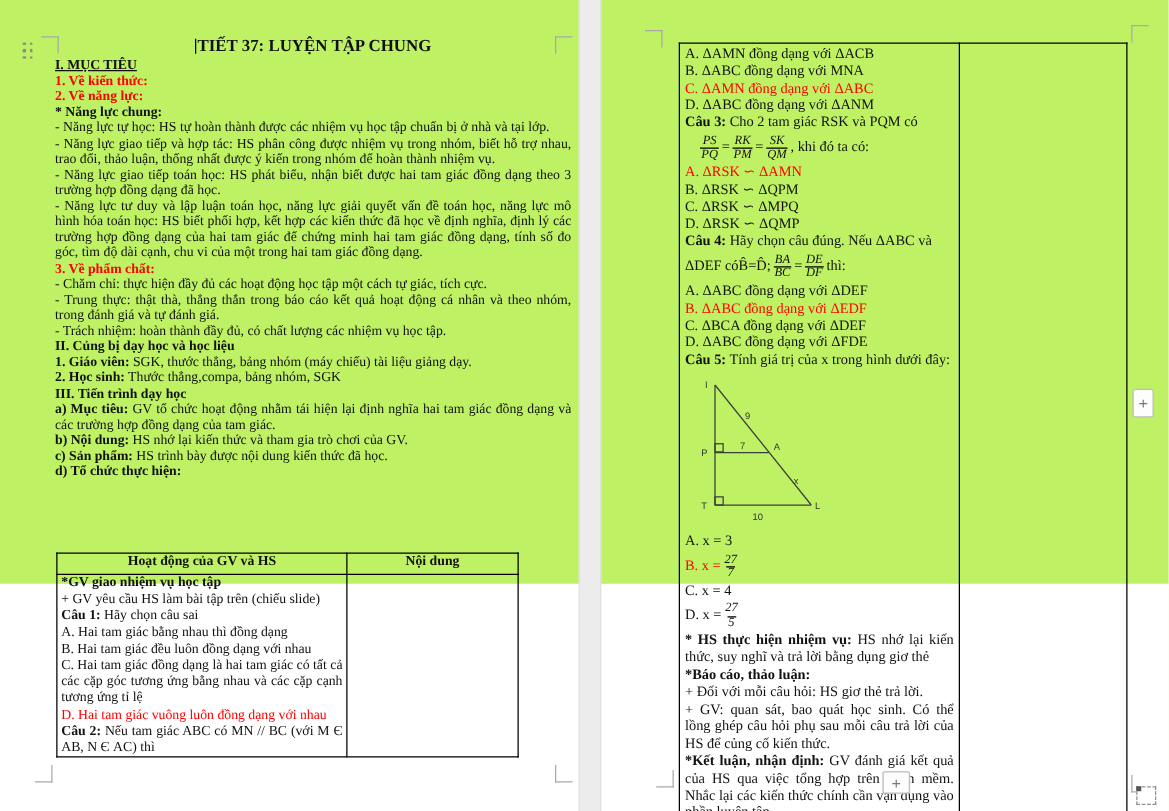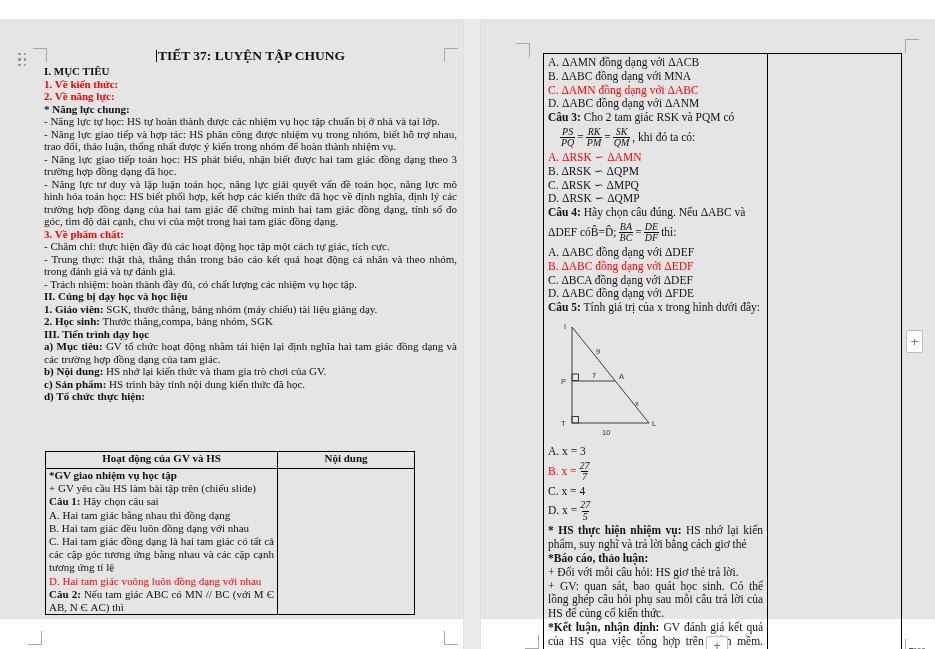--- a/index.html
+++ b/index.html
@@ -1,18 +1,18 @@
 <!DOCTYPE html>
 <html><head>
 <meta charset="utf-8">
 <style>
   html,body{margin:0;padding:0;background:#ffffff;}
   body{width:935px;height:649px;overflow:hidden;
        font-family:"Liberation Serif","DejaVu Serif",serif;color:#111;}
-  .app{position:relative;width:935px;height:600px;background:#e5e5e5;margin-top:19px;}
+  .app{position:relative;width:935px;height:467px;background:#bef264;}
 
   
   .strip{position:absolute;left:463px;top:0;width:16px;height:649px;
          background:#ececec;border-left:1px solid #e0e0e0;border-right:1px solid #e0e0e0;}
 
   
   .grip{position:absolute;left:17px;top:33px;width:10px;height:15px;
         display:grid;grid-template-columns:repeat(2,1fr);grid-template-rows:repeat(3,1fr);
         gap:1px;}
   .grip i{width:2.5px;height:2.5px;background:#8d8d8d;border-radius:50%;justify-self:center;align-self:center;}
@@ -28,24 +28,24 @@
   .p1txt{position:absolute;left:44px;top:28px;width:413px;height:414px;overflow:hidden;
          font-size:11px;line-height:12.5px;}
   .title{text-align:center;font-weight:bold;font-size:13.5px;line-height:17px;margin-bottom:1px;}
   .caret{display:inline-block;width:0;height:12px;border-left:1.5px solid #000;
          vertical-align:-2px;margin-right:1px;}
   .ln{min-height:12px;}
   .j{text-align:justify;}
   .sb{font-weight:bold;}
   .si{}
   .sr{color:#ff0000;}
-  .su{}
+  .su{text-decoration:underline;}
 
   table{border-collapse:collapse;table-layout:fixed;}
-  .t1{position:absolute;left:45px;top:432px;width:369px;font-size:11px;line-height:13.2px;}
+  .t1{position:absolute;left:45px;top:442px;width:369px;font-size:11px;line-height:13.2px;}
   .t1 th,.t1 td{border:1.5px solid #000;vertical-align:top;padding:0 3px;}
   .t1 th{font-weight:bold;text-align:center;height:16px;padding:0;}
 
   
   .t2{position:absolute;left:543px;top:34px;width:358px;height:583px;
       font-size:11.5px;line-height:13.8px;}
   .t2 td{border:1.5px solid #000;vertical-align:top;padding:2px 4px;overflow:hidden;}
 
   .lfr{display:flex;align-items:center;margin:2px 0;}
   .ind{padding-left:10px;}
@@ -106,21 +106,21 @@
         <div class="ln"><span class="sb sr">3. Về phẩm chất:</span></div>
         <div class="ln j"><span class="">- Chăm chỉ:  thực hiện đầy đủ các hoạt động học tập một cách tự giác, tích cực.</span></div>
         <div class="ln j"><span class="">- Trung thực:  thật thà, thẳng thắn trong báo cáo kết quả hoạt động cá nhân và theo nhóm, trong đánh giá và tự đánh giá.</span></div>
         <div class="ln"><span class="">- Trách nhiệm:  hoàn thành đầy đủ, có chất lượng các nhiệm vụ học tập.</span></div>
         <div class="ln"><span class="sb">II. Củng bị dạy học và học liệu</span></div>
         <div class="ln"><span class="sb">1. Giáo viên:</span><span class=""> SGK, thước thẳng, bảng nhóm (máy chiếu) tài liệu giảng dạy.</span></div>
         <div class="ln"><span class="sb">2. Học sinh:</span><span class=""> Thước thẳng,compa, bảng nhóm, SGK</span></div>
         <div class="ln"><span class="sb">III. Tiến trình dạy học</span></div>
         <div class="ln j"><span class="sb">a) Mục tiêu:</span><span class=""> GV tổ chức hoạt động nhằm tái hiện lại định nghĩa hai tam giác đồng dạng và các  trường hợp đồng dạng của tam giác.</span></div>
         <div class="ln"><span class="sb">b) Nội dung:</span><span class=""> HS nhớ lại kiến thức và tham gia trò chơi của GV.</span></div>
-        <div class="ln"><span class="sb">c) Sản phẩm:</span><span class=""> HS trình bày tính nội dung kiến thức đã học.</span></div>
+        <div class="ln"><span class="sb">c) Sản phẩm:</span><span class=""> HS trình bày được nội dung kiến thức đã học.</span></div>
         <div class="ln"><span class="sb">d) Tổ chức thực hiện:</span></div>
       </div>
   </div>
 
   <table class="t1">
     <colgroup>
         <col style="width:232px">
         <col style="width:137px">
       </colgroup>
     <tbody>
@@ -236,21 +236,21 @@
                 </span>
               </div>
               <div class="ln"><span class="">C. x = 4</span></div>
               <div class="ln lfr">
                 <span class="">D. x = </span>
                 <span class="frac">
                   <span class="fn">27</span>
                   <span class="fd">5</span>
                 </span>
               </div>
-              <div class="ln j"><span class="sb">* HS thực hiện nhiệm vụ:</span><span class=""> HS nhớ lại kiến phẩm, suy nghĩ và trả lời bằng cách giơ thẻ</span></div>
+              <div class="ln j"><span class="sb">* HS thực hiện nhiệm vụ:</span><span class=""> HS nhớ lại kiến thức, suy nghĩ và trả lời bằng dụng giơ thẻ</span></div>
               <div class="ln"><span class="sb"> *Báo cáo, thảo luận:</span></div>
               <div class="ln"><span class="">+ Đối với mỗi câu  hỏi: HS giơ thẻ trả lời.</span></div>
               <div class="ln j"><span class="">+ GV: quan sát, bao quát học sinh. Có thể lồng ghép câu hỏi phụ sau mỗi câu trả lời của HS để củng cố kiến thức.</span></div>
               <div class="ln j"><span class="sb"> *Kết luận, nhận định:</span><span class=""> GV đánh giá kết quả của HS qua việc tổng hợp trên phần mềm. Nhắc lại các kiến thức chính cần vận dụng vào phần luyện tập.</span></div>
             </div>
       </td>
       <td></td>
     </tr>
   </tbody>
     </table>

